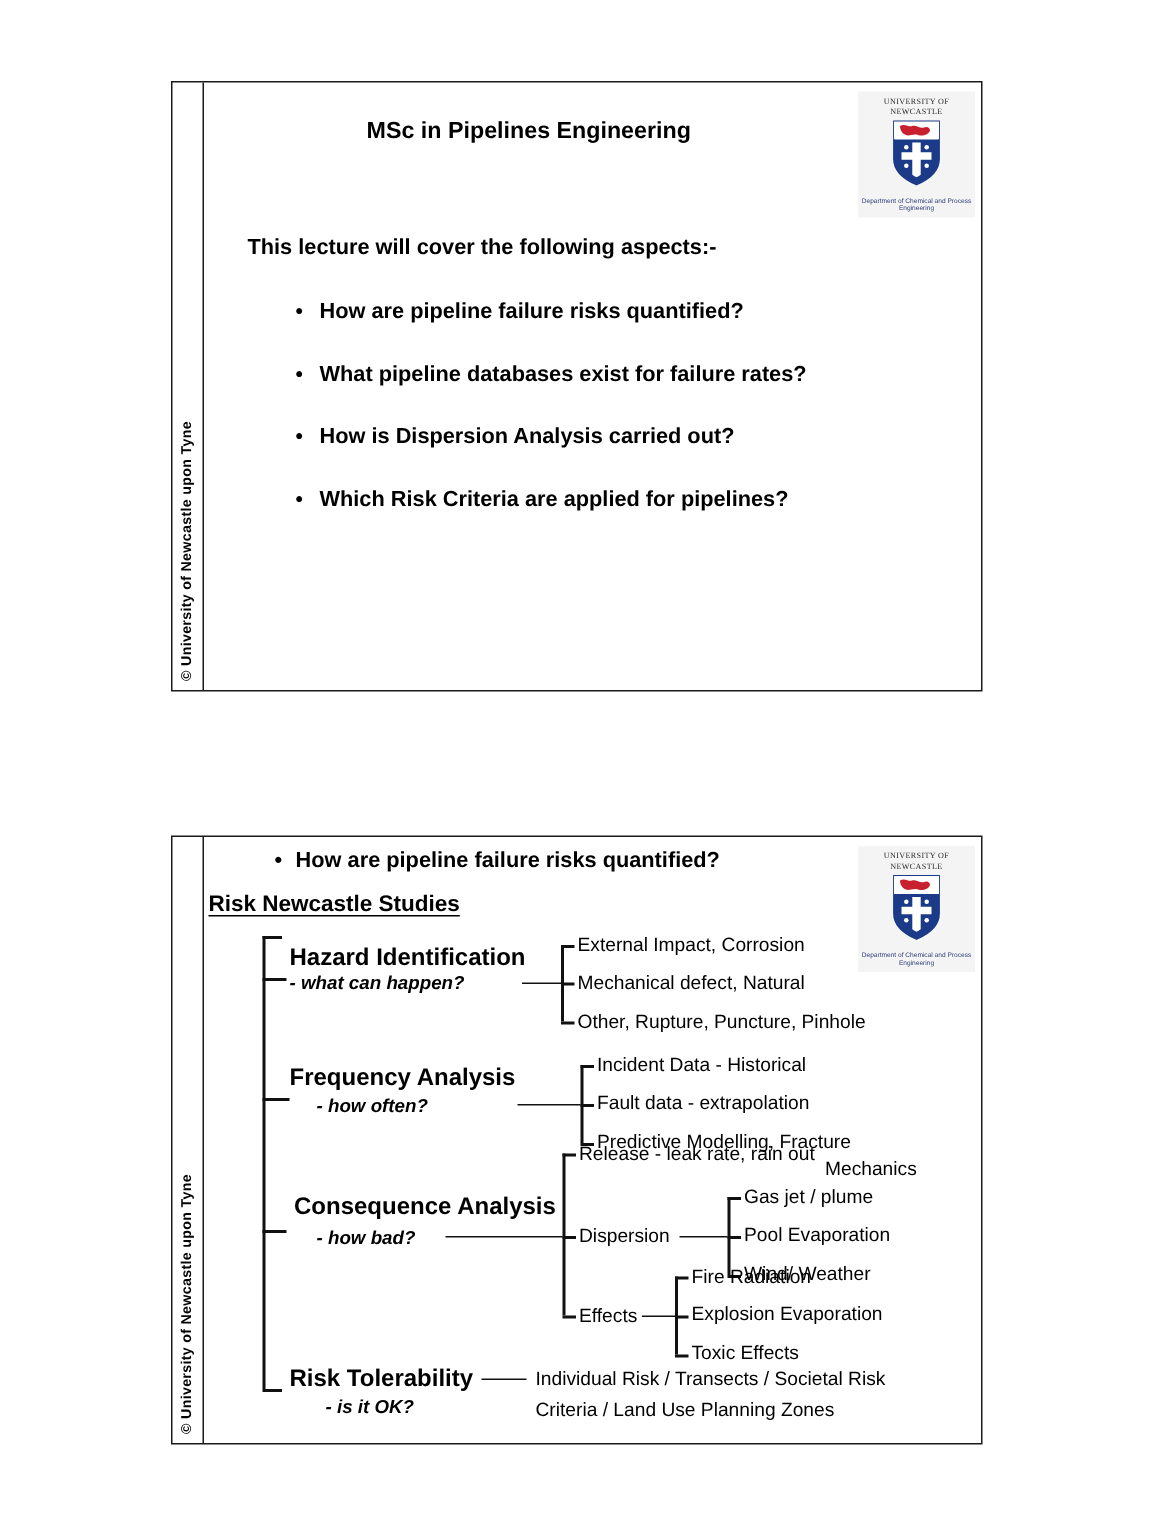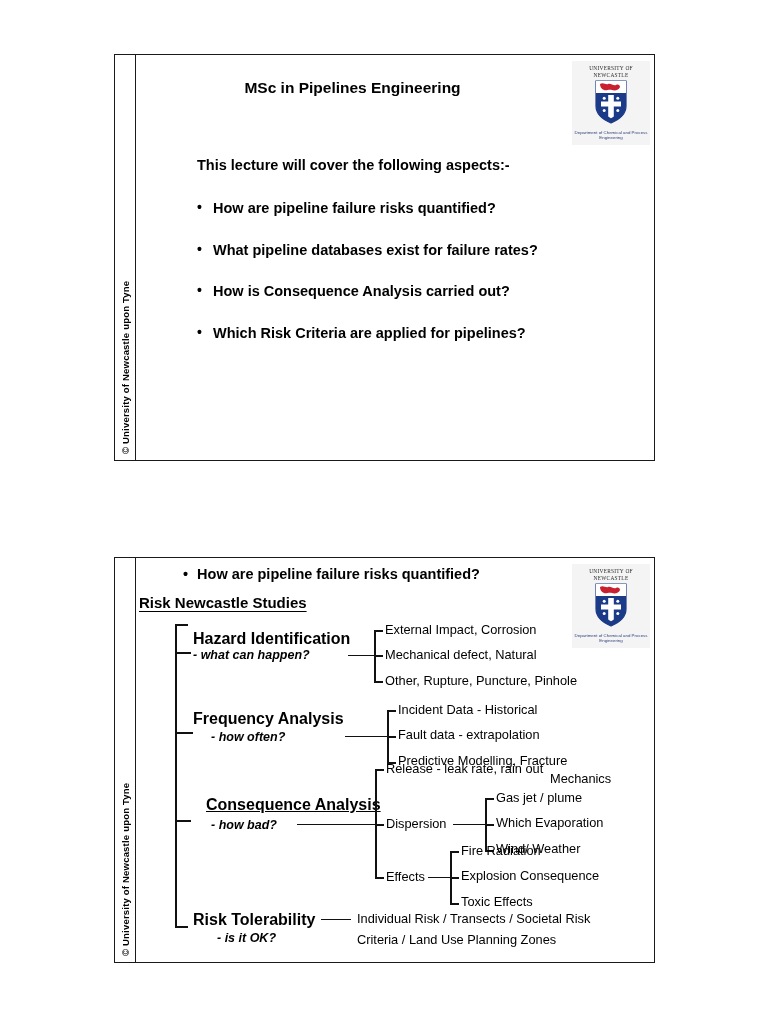--- a/index.html
+++ b/index.html
@@ -102,21 +102,20 @@
   }
   #s1-title-1 { top: 24px; }
   #s1-title-2 { top: 59px; text-decoration: underline; text-underline-offset: 3px; }
 
   .s1-lead {
     position: absolute;
     left: 30px;
     top: 102px;
     font-size: 14.5px;
     font-weight: bold;
-    margin-left: 32px;
   }
 
   .s1-list {
     position: absolute;
     left: 62px;
     top: 145px;
     right: 10px;
     margin: 0;
     padding: 0;
     list-style: none;
@@ -226,21 +225,21 @@
       </div>
       <div class="logo-dept">Department of Chemical and Process Engineering</div>
     </div>
 
     <div class="s1-title" id="s1-title-1">MSc in Pipelines Engineering</div>
     <div class="s1-lead">This lecture will cover the following aspects:-</div>
 
     <ul class="s1-list">
       <li>How are pipeline failure risks quantified?</li>
       <li>What pipeline databases exist for failure rates?</li>
-      <li>How is Consequence Analysis carried out?</li>
+      <li>How is Dispersion Analysis carried out?</li>
       <li>Which Risk Criteria are applied for pipelines?</li>
     </ul>
 
   </div>
 </div>
 
 <div class="slide" id="slide-2">
 
   <div class="copyright-strip">
     <div class="copyright-text">© University of Newcastle upon Tyne</div>
@@ -300,51 +299,51 @@
       <div class="vline" style="left:252px; top:152px; height:52px;"></div>
       <div class="hline" style="left:252px; top:152px; width:9px;"></div>
       <div class="hline" style="left:252px; top:178px; width:9px;"></div>
       <div class="hline" style="left:252px; top:204px; width:9px;"></div>
 
       <div class="lbl lbl-leaf" style="left:263px; top:144px;">Incident Data - Historical</div>
       <div class="lbl lbl-leaf" style="left:263px; top:169px;">Fault data - extrapolation</div>
       <div class="lbl lbl-leaf" style="left:263px; top:195px;">Predictive Modelling, Fracture</div>
       <div class="lbl lbl-leaf" style="left:415px; top:213px;">Mechanics</div>
 
-      <div class="lbl lbl-main" style="left:71px; top:238px;text-decoration:underline;">Consequence Analysis</div>
+      <div class="lbl lbl-main" style="left:61px; top:238px;">Consequence Analysis</div>
       <div class="lbl lbl-sub" style="left:76px; top:260px;">- how bad?</div>
 
       <div class="hline hline-thin" style="left:162px; top:266px; width:78px;"></div>
       <div class="vline" style="left:240px; top:211px; height:108px;"></div>
       <div class="hline" style="left:240px; top:211px; width:9px;"></div>
       <div class="hline" style="left:240px; top:266px; width:9px;"></div>
       <div class="hline" style="left:240px; top:319px; width:9px;"></div>
 
       <div class="lbl lbl-leaf" style="left:251px; top:203px;">Release - leak rate, rain out</div>
       <div class="lbl lbl-leaf" style="left:251px; top:258px;">Dispersion</div>
       <div class="lbl lbl-leaf" style="left:251px; top:311px;">Effects</div>
 
       <div class="hline hline-thin" style="left:318px; top:266px; width:32px;"></div>
       <div class="vline" style="left:350px; top:240px; height:52px;"></div>
       <div class="hline" style="left:350px; top:240px; width:9px;"></div>
       <div class="hline" style="left:350px; top:266px; width:9px;"></div>
       <div class="hline" style="left:350px; top:292px; width:9px;"></div>
 
       <div class="lbl lbl-leaf" style="left:361px; top:232px;">Gas jet / plume</div>
-      <div class="lbl lbl-leaf" style="left:361px; top:257px;">Which Evaporation</div>
+      <div class="lbl lbl-leaf" style="left:361px; top:257px;">Pool Evaporation</div>
       <div class="lbl lbl-leaf" style="left:361px; top:283px;">Wind/ Weather</div>
 
       <div class="hline hline-thin" style="left:293px; top:319px; width:22px;"></div>
       <div class="vline" style="left:315px; top:293px; height:52px;"></div>
       <div class="hline" style="left:315px; top:293px; width:9px;"></div>
       <div class="hline" style="left:315px; top:319px; width:9px;"></div>
       <div class="hline" style="left:315px; top:345px; width:9px;"></div>
 
       <div class="lbl lbl-leaf" style="left:326px; top:285px;">Fire Radiation</div>
-      <div class="lbl lbl-leaf" style="left:326px; top:310px;">Explosion Consequence</div>
+      <div class="lbl lbl-leaf" style="left:326px; top:310px;">Explosion Evaporation</div>
       <div class="lbl lbl-leaf" style="left:326px; top:336px;">Toxic Effects</div>
 
       <div class="lbl lbl-main" style="left:58px; top:353px;">Risk Tolerability</div>
       <div class="lbl lbl-sub" style="left:82px; top:373px;">- is it OK?</div>
 
       <div class="hline hline-thin" style="left:186px; top:361px; width:30px;"></div>
 
       <div class="lbl lbl-leaf" style="left:222px; top:353px;">Individual Risk / Transects / Societal Risk</div>
       <div class="lbl lbl-leaf" style="left:222px; top:374px;">Criteria /   Land Use Planning Zones</div>
 

